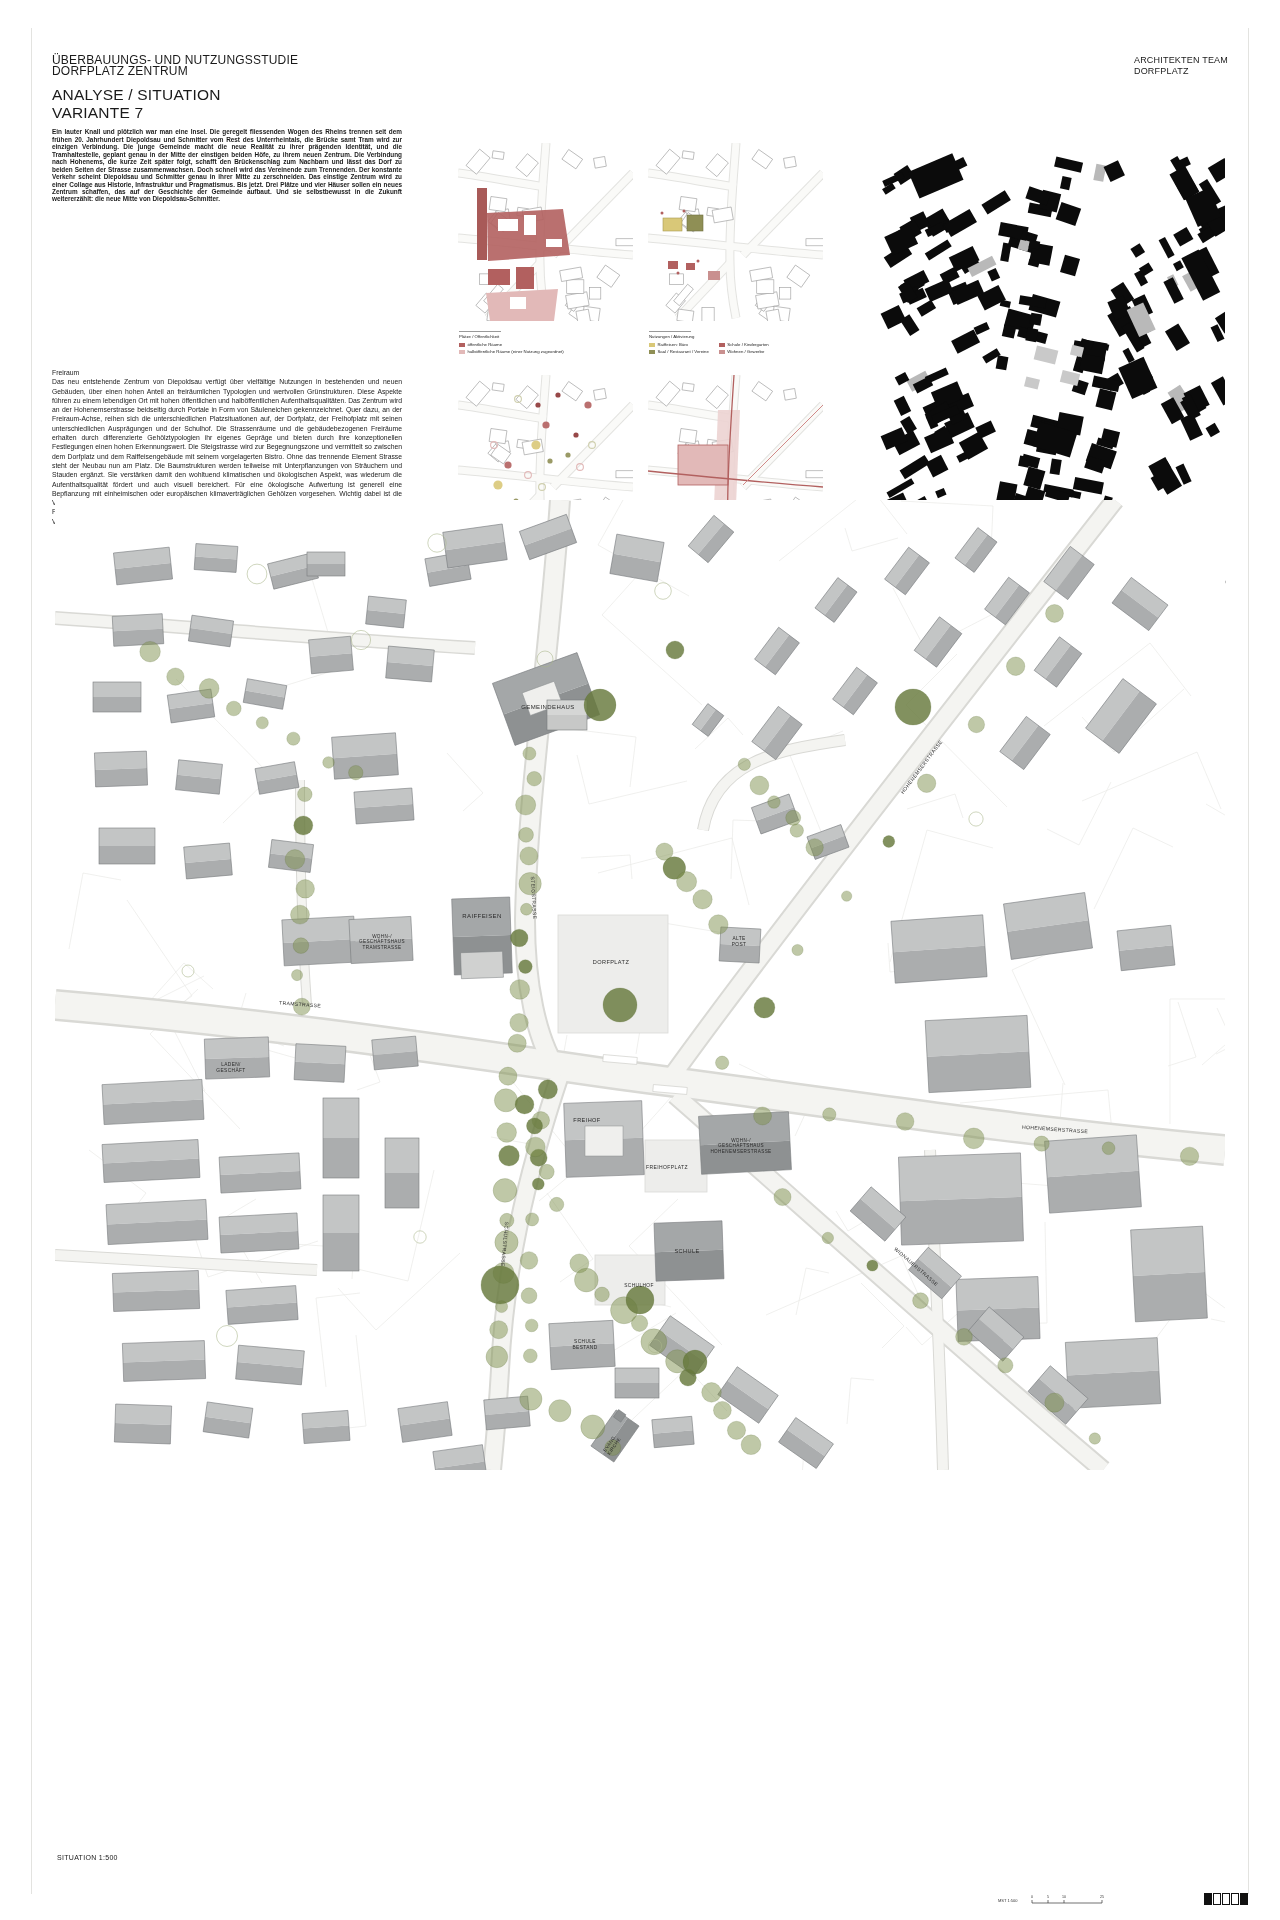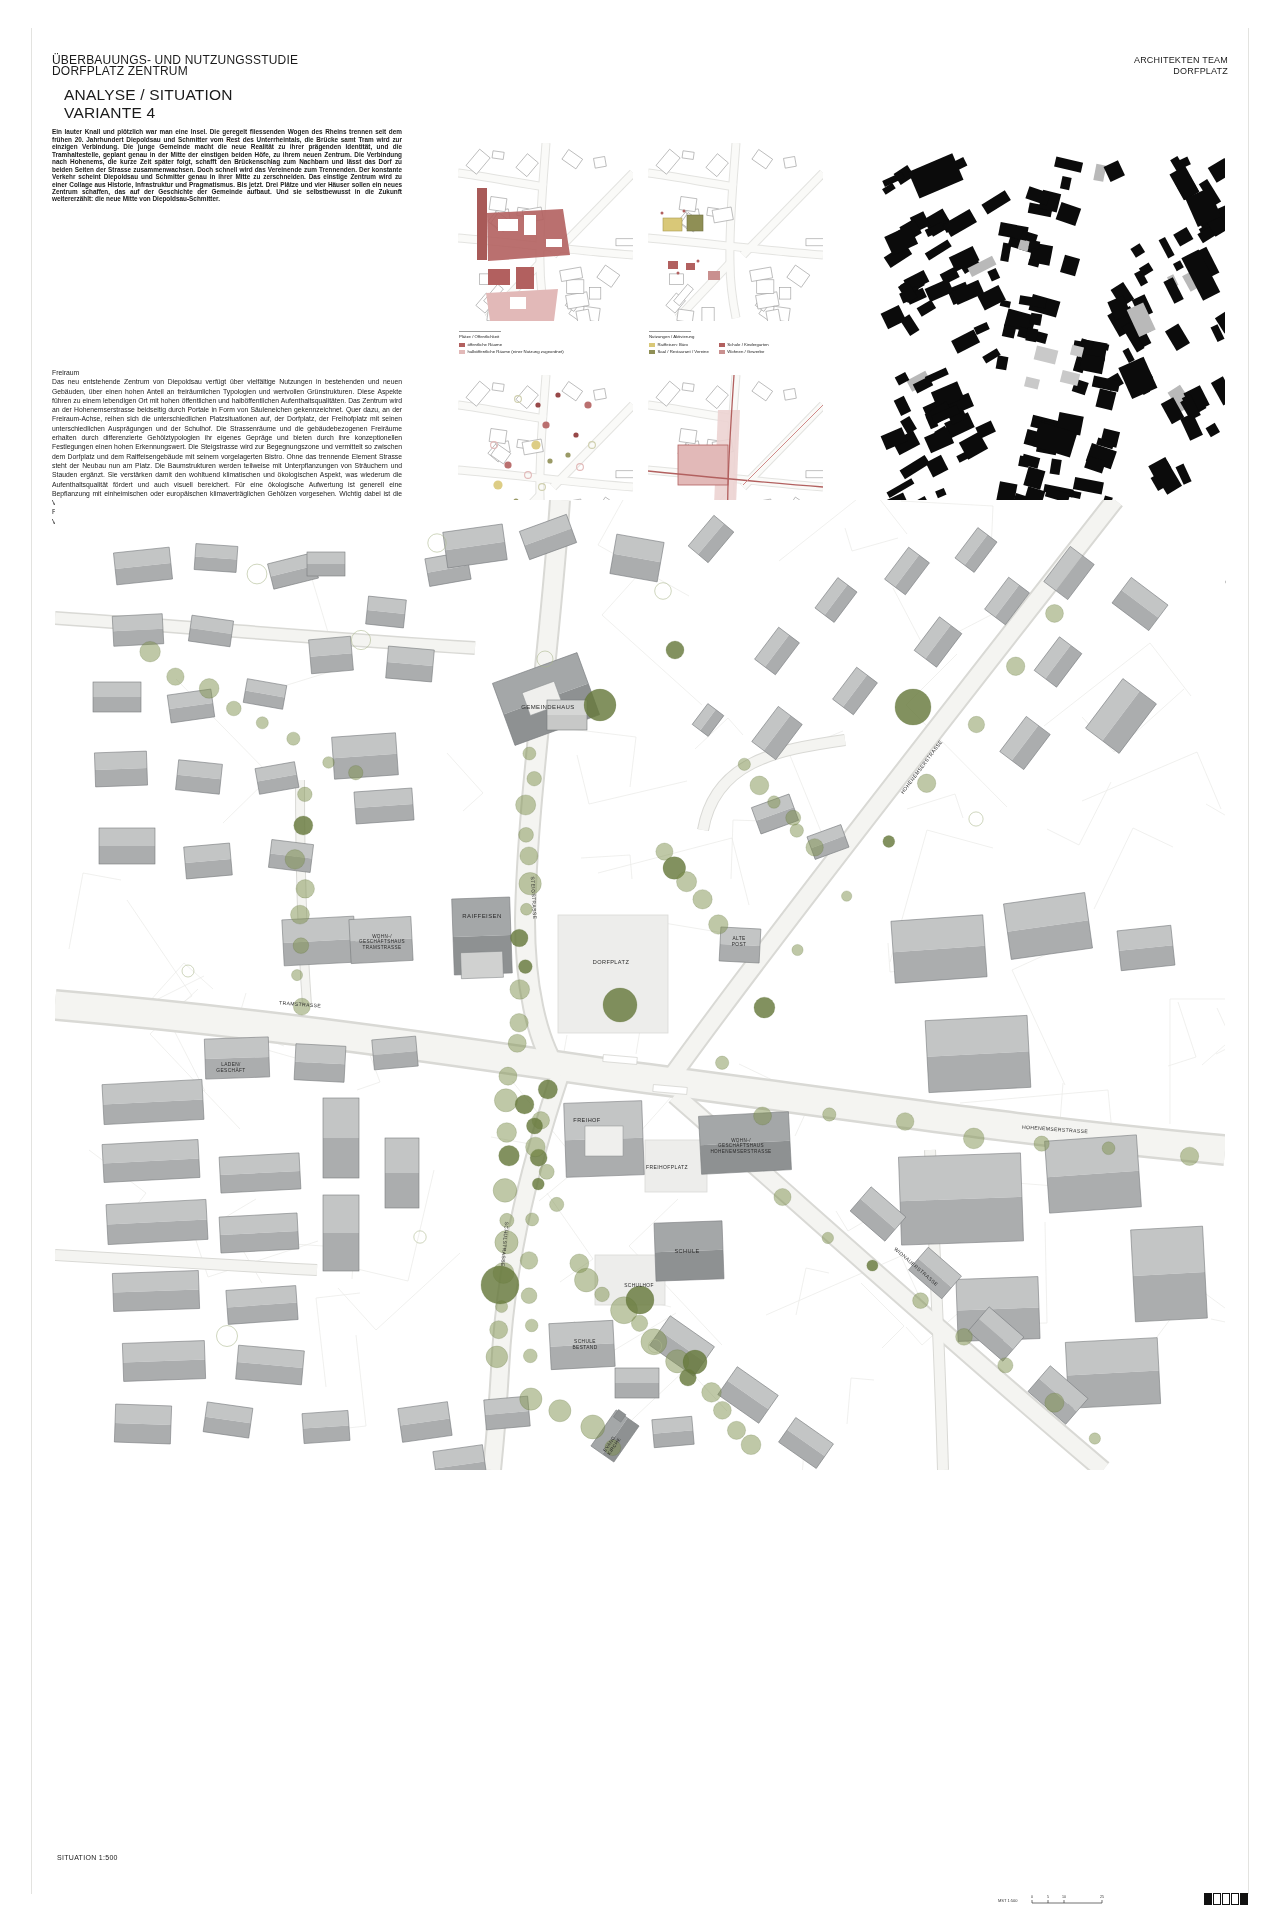--- a/index.html
+++ b/index.html
@@ -1,22 +1,22 @@
 <!DOCTYPE html>
 <html><head>
 <meta charset="utf-8">
 <style>
   html,body{margin:0;padding:0;}
   body{width:1280px;height:1920px;position:relative;background:#ffffff;
        font-family:"Liberation Sans","DejaVu Sans",sans-serif;color:#1a1a1a;overflow:hidden;}
   .abs{position:absolute;}
   .edge{position:absolute;top:28px;bottom:26px;width:1px;background:#e3e3e0;}
   #hdr-left{left:52px;top:55px;font-size:12px;line-height:11px;letter-spacing:.2px;}
-  #hdr-right{right:52px;top:55px;font-size:9px;line-height:11px;text-align:right;letter-spacing:.2px;}
-  #title{left:64px;top:86px;font-size:15.5px;line-height:17.5px;letter-spacing:.2px;}
+  #hdr-right{right:52px;top:55px;font-size:9px;line-height:11px;letter-spacing:.2px;}
+  #title{left:52px;top:86px;font-size:15.5px;line-height:17.5px;letter-spacing:.2px;}
   #intro{left:52px;top:122px;width:350px;font-size:6.4px;line-height:7.45px;font-weight:bold;text-align:justify;}
   #freiraum{left:52px;top:368px;width:350px;font-size:6.8px;line-height:9.3px;text-align:justify;}
   #freiraum .fh{display:block;}
   .legend{position:absolute;font-size:4.3px;line-height:6px;color:#222;}
   .legend .lt{margin-bottom:2.5px;border-top:.5px solid #999;padding-top:1.5px;width:42px;white-space:nowrap;}
   .legend .items{display:grid;grid-auto-flow:column;grid-gap:1px 10px;}
   .legend.c1 .items{grid-template-rows:repeat(2,auto);grid-auto-flow:row;}
   .legend.c2 .items{grid-template-rows:repeat(2,auto);}
   .legend.c3 .items{grid-template-rows:repeat(2,auto);}
   .li{display:flex;align-items:center;white-space:nowrap;}
@@ -43,21 +43,21 @@
 <div id="hdr-left" class="abs">
   <div>ÜBERBAUUNGS- UND NUTZUNGSSTUDIE</div>
   <div>DORFPLATZ ZENTRUM</div>
 </div>
 <div id="hdr-right" class="abs">
   <div>ARCHITEKTEN TEAM</div>
   <div>DORFPLATZ</div>
 </div>
 <div id="title" class="abs">
   <div>ANALYSE / SITUATION</div>
-  <div>VARIANTE 4</div>
+  <div>VARIANTE 7</div>
 </div>
 
 <p id="intro" class="abs">Ein lauter Knall und plötzlich war man eine Insel. Die geregelt fliessenden Wogen des Rheins trennen seit dem frühen 20. Jahrhundert Diepoldsau und Schmitter vom Rest des Unterrheintals, die Brücke samt Tram wird zur einzigen Verbindung. Die junge Gemeinde macht die neue Realität zu ihrer prägenden Identität, und die Tramhaltestelle, geplant genau in der Mitte der einstigen beiden Höfe, zu ihrem neuen Zentrum. Die Verbindung nach Hohenems, die kurze Zeit später folgt, schafft den Brückenschlag zum Nachbarn und lässt das Dorf zu beiden Seiten der Strasse zusammenwachsen. Doch schnell wird das Vereinende zum Trennenden. Der konstante Verkehr scheint Diepoldsau und Schmitter genau in ihrer Mitte zu zerschneiden. Das einstige Zentrum wird zu einer Collage aus Historie, Infrastruktur und Pragmatismus. Bis jetzt. Drei Plätze und vier Häuser sollen ein neues Zentrum schaffen, das auf der Geschichte der Gemeinde aufbaut. Und sie selbstbewusst in die Zukunft weitererzählt: die neue Mitte von Diepoldsau-Schmitter.</p>
 
 <div id="freiraum" class="abs">
   <span class="fh">Freiraum</span>
   <span>Das neu entstehende Zentrum von Diepoldsau verfügt über vielfältige Nutzungen in bestehenden und neuen Gebäuden, über einen hohen Anteil an freiräumlichen Typologien und wertvollen Grünstrukturen. Diese Aspekte führen zu einem lebendigen Ort mit hohen öffentlichen und halböffentlichen Aufenthaltsqualitäten. Das Zentrum wird an der Hohenemserstrasse beidseitig durch Portale in Form von Säuleneichen gekennzeichnet. Quer dazu, an der Freiraum-Achse, reihen sich die unterschiedlichen Platzsituationen auf, der Dorfplatz, der Freihofplatz mit seinen unterschiedlichen Ausprägungen und der Schulhof. Die Strassenräume und die gebäudebezogenen Freiräume erhalten durch differenzierte Gehölztypologien ihr eigenes Gepräge und bieten durch ihre konzeptionellen Festlegungen einen hohen Erkennungswert. Die Steigstrasse wird zur Begegnungszone und vermittelt so zwischen dem Dorfplatz und dem Raiffeisengebäude mit seinem vorgelagerten Bistro. Ohne das trennende Element Strasse steht der Neubau nun am Platz. Die Baumstrukturen werden teilweise mit Unterpflanzungen von Sträuchern und Stauden ergänzt. Sie verstärken damit den wohltuend klimatischen und ökologischen Aspekt, was wiederum die Aufenthaltsqualität fördert und auch visuell bereichert. Für eine ökologische Aufwertung ist generell eine Bepflanzung mit einheimischen oder europäischen klimaverträglichen Gehölzen vorgesehen. Wichtig dabei ist die Vielfalt mit einem hohen Biodiversitäts-Index. Durchlässige Kies- und Plattenbeläge, unterbrochen mit bepflanzten Fugen sowie Retentionsmulden und extensive Dachbegrünungen mit differenzierten Ansaaten tragen zur Verbesserung des Mikroklimas bei.</span>
 </div>
 
 <svg id="mm0" class="abs" style="left:458px;top:143px" width="175" height="178">

